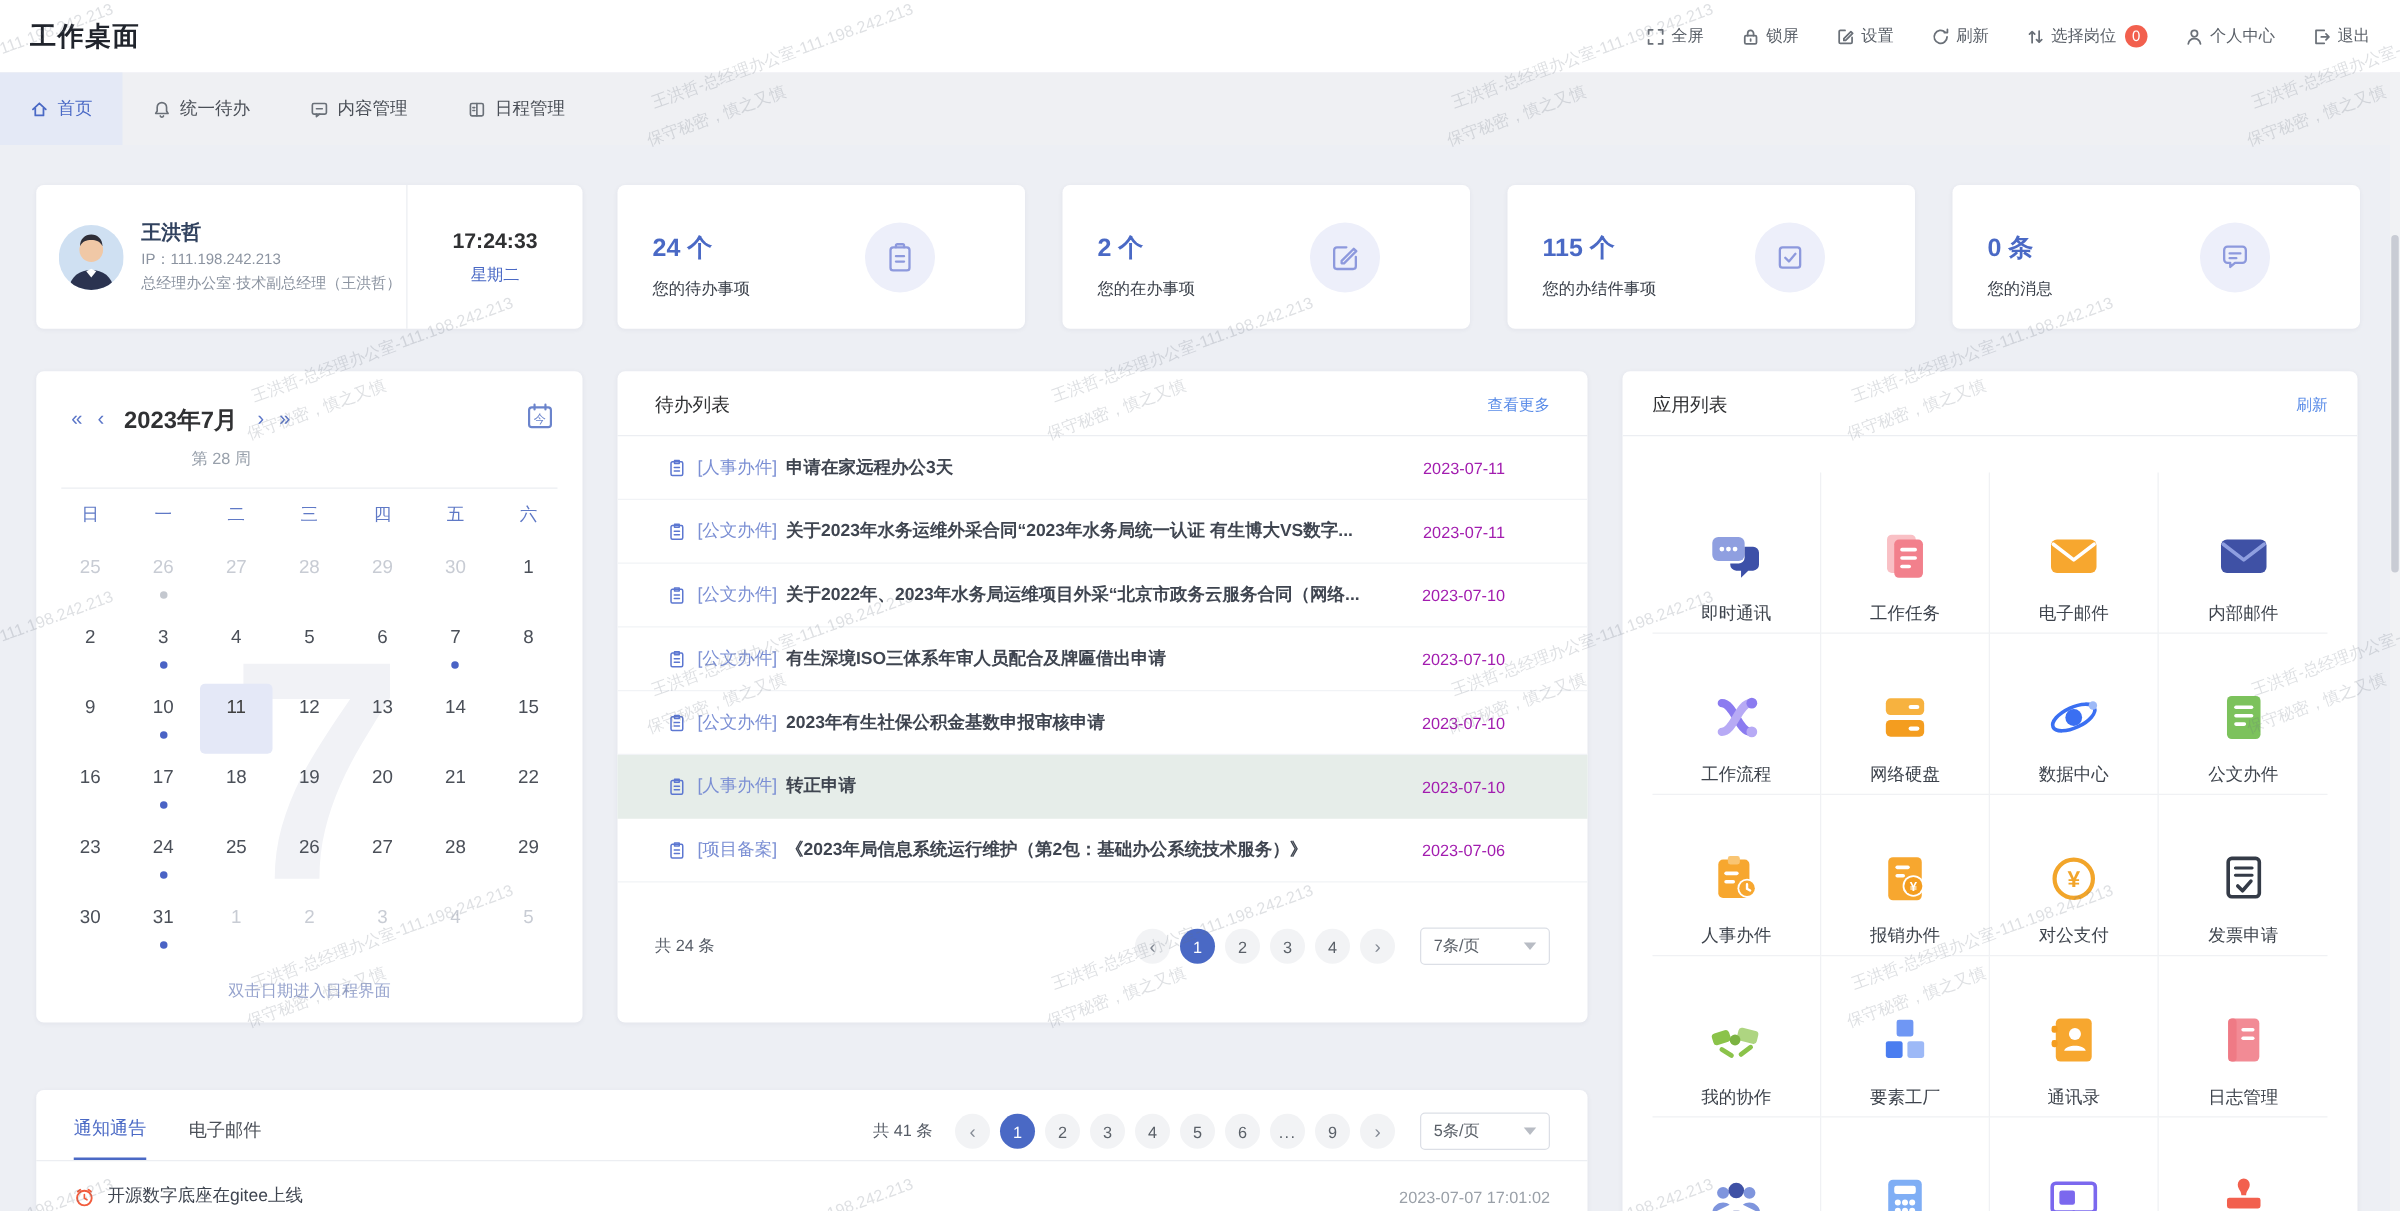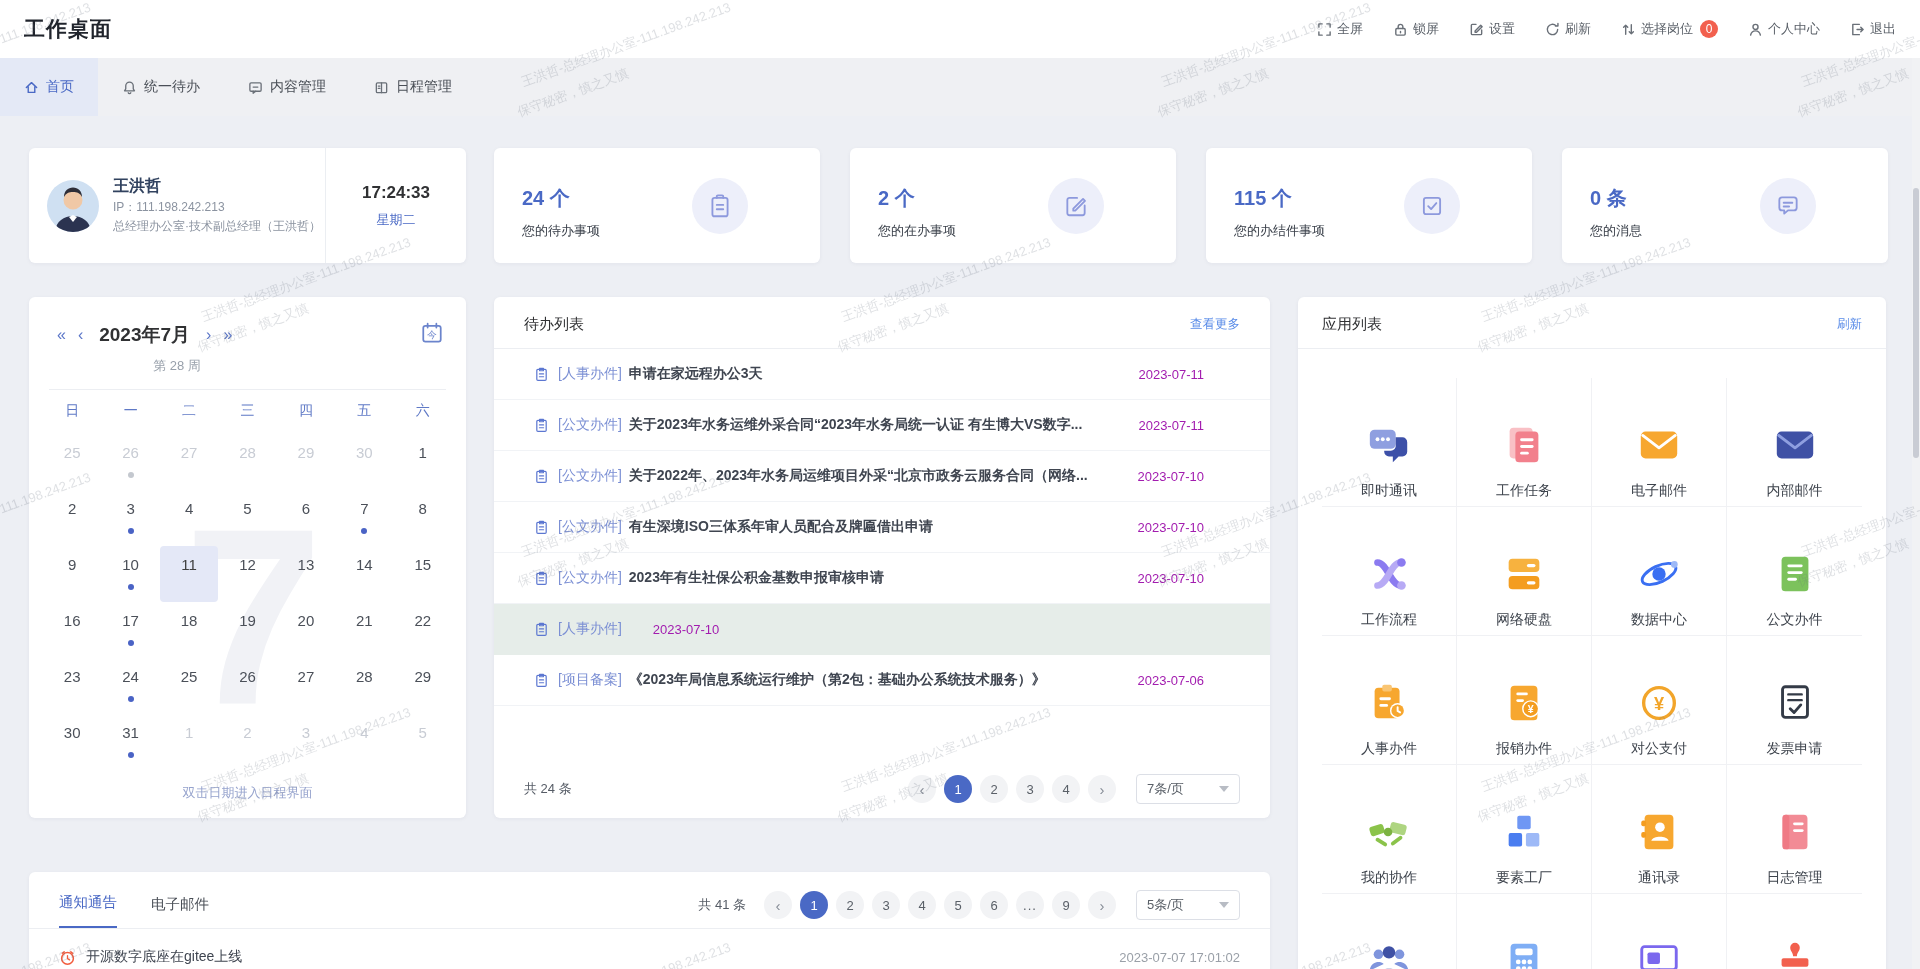--- a/index.html
+++ b/index.html
@@ -74,21 +74,21 @@
   .panel-link { margin-left:auto; font-size:12.5px; color:#5a8ce8; cursor:pointer; }
   .panel-divider { border-top:1px solid #eceef2; margin-top:14px; }
   .todo-row { height:51px; display:flex; align-items:center; padding:0 66px 0 30px;
               border-bottom:1px solid #f1f3f6; cursor:pointer; }
   .todo-row.hl { background:#e6ede9; border-bottom-color:transparent; }
   .todo-doc-icon { flex:none; display:flex; margin-left:10px; }
   .todo-cat { flex:none; font-size:14px; color:#7b8fd4; margin:0 7px 0 9px; }
   .todo-title { flex:1; font-size:14px; font-weight:bold; color:#3f4550;
                 white-space:nowrap; overflow:hidden; text-overflow:ellipsis; }
   .todo-date { flex:none; font-size:13px; color:#a21caf; margin-left:24px; }
-  .todo-footer { position:absolute; left:30px; right:30px; bottom:14px; display:flex; align-items:center; }
+  .todo-footer { position:absolute; left:30px; right:30px; bottom:46px; display:flex; align-items:center; }
   .pager-total { font-size:13px; color:#565c66; }
   .pager { display:flex; align-items:center; gap:8px; margin-left:auto; }
   .pg { min-width:28px; height:28px; border-radius:50%; background:#f2f3f5; color:#5a6068;
         display:flex; align-items:center; justify-content:center; font-size:13px; cursor:pointer; padding:0 4px; }
   .pg.active { background:#4a69c5; color:#fff; }
   .pg.arrow { color:#868c96; font-size:15px; }
   .pg.dots { letter-spacing:1px; }
   .select-box { height:30px; border:1px solid #dcdfe6; border-radius:4px; background:#fff;
                 display:flex; align-items:center; padding:0 10px; margin-left:20px;
                 font-size:13px; color:#5a6068; cursor:pointer; min-width:104px; justify-content:space-between; gap:14px; }
@@ -510,20 +510,21 @@
       </div>
       <div class="todo-row hl">
         <span class="todo-doc-icon">
           <svg viewBox="0 0 16 16" width="15" height="15" fill="none" stroke="#5c77d1" stroke-width="1.3" stroke-linejoin="round">
             <rect x="3" y="2.6" width="10" height="11.6" rx="1.2"></rect>
             <path d="M6 1.4h4v2.6H6z"></path>
             <path d="M5.8 7.4h4.4M5.8 10.4h4.4" stroke-linecap="round"></path>
           </svg>
         </span>
         <span class="todo-cat">[人事办件]</span>
+        <span class="todo-title">转正申请</span>
         <span class="todo-date">2023-07-10</span>
       </div>
       <div class="todo-row">
         <span class="todo-doc-icon">
           <svg viewBox="0 0 16 16" width="15" height="15" fill="none" stroke="#5c77d1" stroke-width="1.3" stroke-linejoin="round">
             <rect x="3" y="2.6" width="10" height="11.6" rx="1.2"></rect>
             <path d="M6 1.4h4v2.6H6z"></path>
             <path d="M5.8 7.4h4.4M5.8 10.4h4.4" stroke-linecap="round"></path>
           </svg>
         </span>

